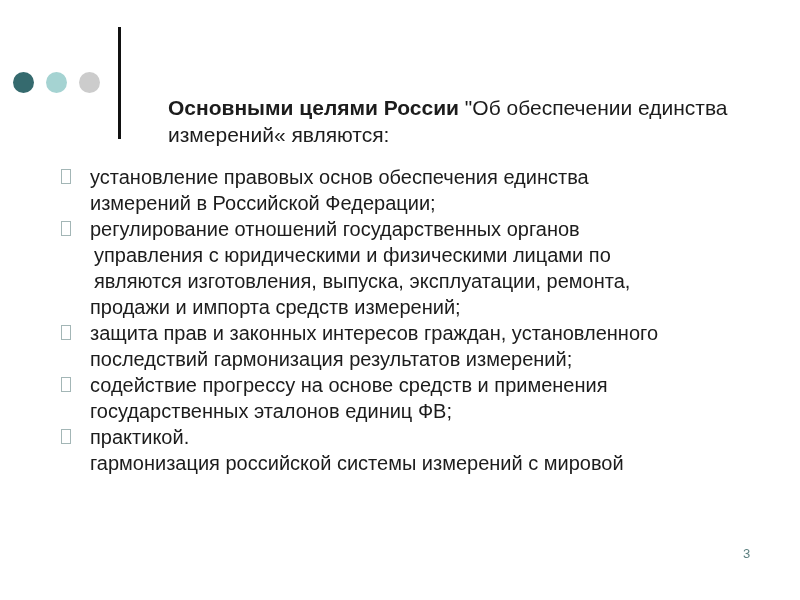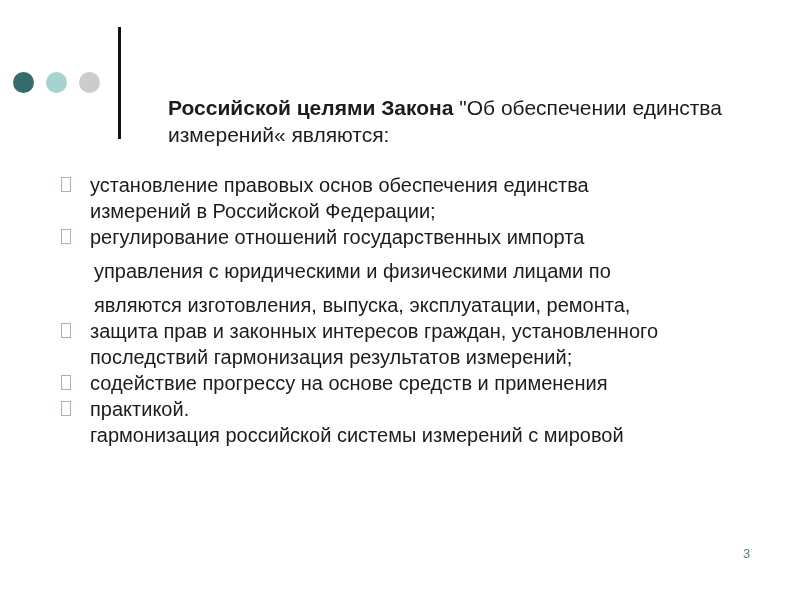--- a/index.html
+++ b/index.html
@@ -35,83 +35,85 @@
     left: 168px;
     top: 94px;
     font-size: 21px;
     line-height: 27px;
     white-space: nowrap;
   }
   .title .bold { font-weight: bold; }
   .list {
     position: absolute;
     left: 60px;
-    top: 172px;
+    top: 164px;
     font-size: 20px;
     line-height: 26px;
   }
   .item { position: relative; padding-left: 30px; }
   .sq {
     position: absolute;
     left: 1px;
     top: 5px;
     width: 8px;
     height: 13px;
     border: 1.5px solid var(--bullet_outline, #a3b6b6);
     background: transparent;
   }
   .line { white-space: nowrap; }
-  .line.indent { padding-left: 4px; margin-top: 8px; }
+  .line.indent { padding-left: 4px; }
   .page-num {
     position: absolute;
     left: 743px;
     top: 546px;
     font-size: 13px;
     color: var(--page_number, #5d8080);
   }
 </style>
 </head>
 <body>
 
 <div class="slide">
 
   <span class="dot dot-1"></span>
   <span class="dot dot-2"></span>
   <span class="dot dot-3"></span>
   <div class="vrule"></div>
 
   <div class="title">
-    <div class="t-line"><span class="bold">Российской целями Закона</span><span> "Об обеспечении единства</span></div>
+    <div class="t-line"><span class="bold">Основными целями России</span><span> "Об обеспечении единства</span></div>
     <div class="t-line">измерений« являются:</div>
   </div>
 
   <div class="list">
 
     <div class="item">
       <span class="sq"></span>
       <div class="line">установление правовых основ обеспечения единства</div>
       <div class="line">измерений в Российской Федерации;</div>
     </div>
 
     <div class="item">
       <span class="sq"></span>
-      <div class="line">регулирование отношений государственных импорта</div>
+      <div class="line">регулирование отношений государственных органов</div>
       <div class="line indent">управления с юридическими и физическими лицами по</div>
       <div class="line indent">являются изготовления, выпуска, эксплуатации, ремонта,</div>
+      <div class="line">продажи и импорта средств измерений;</div>
     </div>
 
     <div class="item">
       <span class="sq"></span>
       <div class="line">защита прав и законных интересов граждан, установленного</div>
       <div class="line">последствий гармонизация результатов измерений;</div>
     </div>
 
     <div class="item">
       <span class="sq"></span>
       <div class="line">содействие прогрессу на основе средств и применения</div>
+      <div class="line">государственных эталонов единиц ФВ;</div>
     </div>
 
     <div class="item">
       <span class="sq"></span>
       <div class="line">практикой.</div>
       <div class="line">гармонизация российской системы измерений с мировой</div>
     </div>
 
   </div>
 

